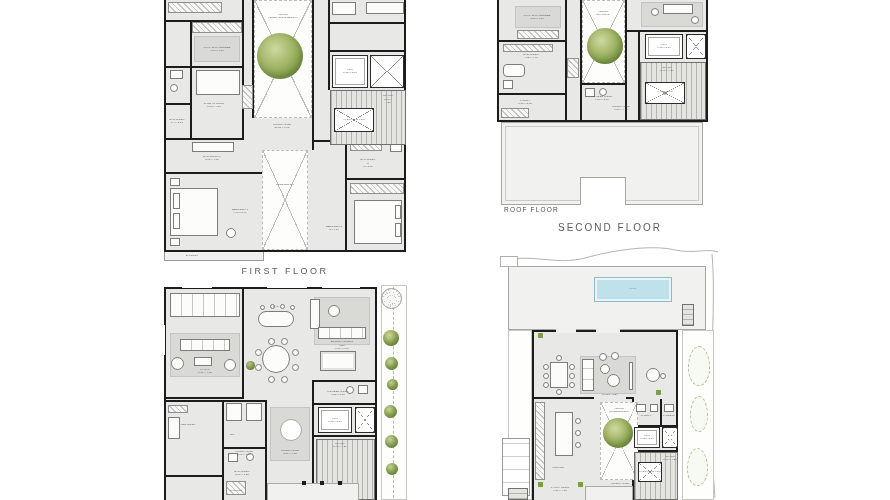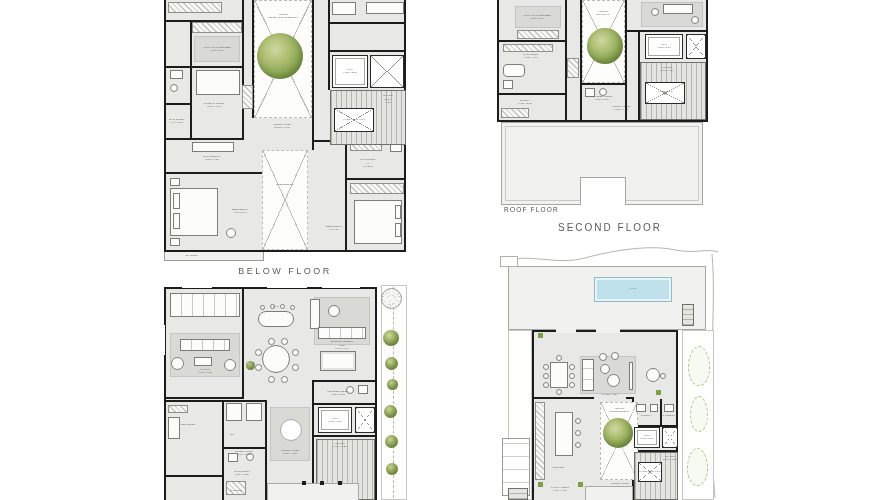--- a/index.html
+++ b/index.html
@@ -107,21 +107,21 @@
 5 x 4.06</div>
     <div class="lbl s" style="left:206px;top:163px">BATHROOM 2
 3 x 2.06</div>
     <div class="lbl s" style="left:188px;top:71px">LIFT
 1.78 x 2.00</div>
     <div class="lbl s" style="left:226px;top:99px">STAIRS
 2.49 x 4.27</div>
     <div class="lbl s" style="left:192px;top:120px">HYDRAULIC LIFT</div>
     <div class="lbl s" style="left:30px;top:256px">BALCONY</div>
   </div>
-  <div class="cap" style="left:162px;top:266px;width:246px;text-align:center;font-size:9px;letter-spacing:2.5px;">BELOW FLOOR</div>
+  <div class="cap" style="left:162px;top:266px;width:246px;text-align:center;font-size:9px;letter-spacing:2.5px;">FIRST FLOOR</div>
 
   <div class="plan" id="planB" style="left:495px;top:0;width:215px;height:206px">
     <div class="a fl nt" style="left:2px;top:0;width:211px;height:122px"></div>
     <div class="a sl" style="left:6px;top:122px;width:202px;height:83px"></div>
     <div class="a" style="left:10px;top:126px;width:194px;height:75px;border:1px solid #c9c9c5"></div>
     <div class="a" style="left:85px;top:177px;width:46px;height:28px;background:#fff;border:1px solid #a5a5a1;border-bottom:none"></div>
 
     <div class="w" style="left:70px;top:0;width:2px;height:122px"></div>
     <div class="w" style="left:2px;top:40px;width:68px;height:2px"></div>
     <div class="w" style="left:2px;top:93px;width:68px;height:2px"></div>

